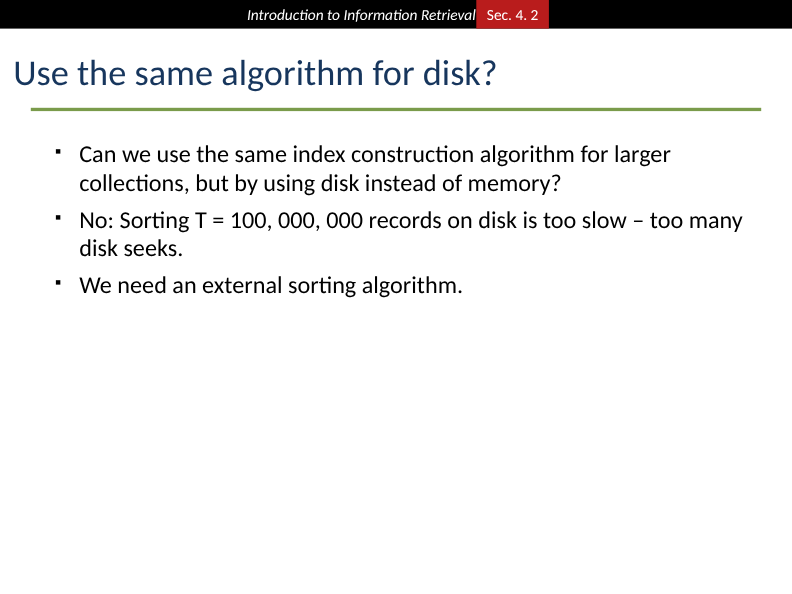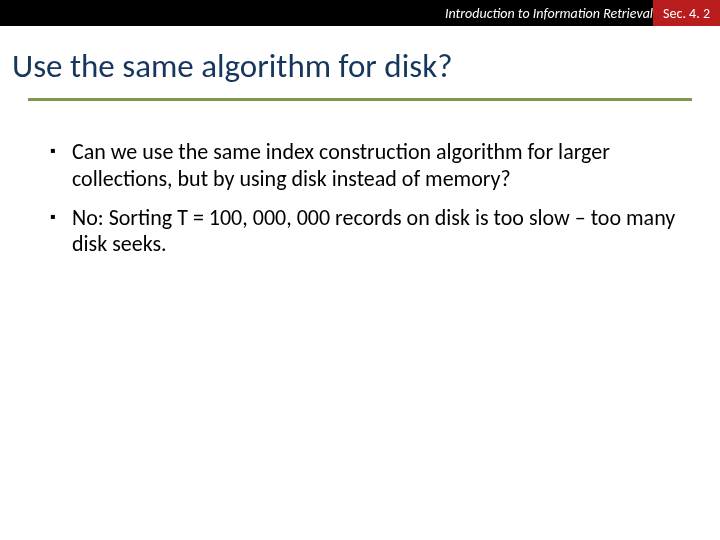--- a/index.html
+++ b/index.html
@@ -1,26 +1,26 @@
 <!DOCTYPE html>
 <html><head>
 <meta charset="utf-8">
 <style>
   * { margin: 0; padding: 0; box-sizing: border-box; }
   html, body { width: 720px; height: 540px; font-family: Calibri, "Segoe UI", Arial, sans-serif; background: #fff; color: #000; }
   .slide { width: 720px; height: 540px; position: relative; }
-  .topbar { width: 100%; height: 26px; background: #000; display: flex; align-items: center; justify-content: flex-end; padding: 0 8px 0 4px; }
+  .topbar { width: 100%; height: 26px; background: #000; display: flex; align-items: center; justify-content: center; padding: 0 8px 0 4px; }
   .topbar-left { font-style: italic; color: #fff; font-size: 14px; }
   .topbar-right { color: #fff; font-size: 14px; background: #b91c1c; height: 100%; display: flex; align-items: center; padding: 0 10px; margin-right: -8px; }
   .title-wrap { padding: 20px 28px 6px 12px; }
   .title { font-size: 33px; font-weight: 400; color: #17365D; }
   .rule { margin: 6px 28px 0 28px; height: 3px; background: #7A9B4B; }
   .body { padding: 26px 40px 0 50px; }
   .body ul { list-style: none; }
-  .body li { position: relative; font-size: 22px; line-height: 1.22; color: #000; margin-bottom: 6px; padding-left: 22px; margin-top: 12px; }
+  .body li { position: relative; font-size: 22px; line-height: 1.22; color: #000; margin-bottom: 6px; padding-left: 22px; }
   .body li::before { content: "\25AA"; position: absolute; left: 0; top: 2px; font-size: 16px; color: #000; }
 </style>
 </head>
 <body>
 
 <div class="slide">
 
   <div class="topbar">
     <span class="topbar-left">Introduction to Information Retrieval</span>
     <span class="topbar-right">Sec. 4. 2</span>
@@ -28,16 +28,17 @@
 
   <div class="title-wrap">
     <h1 class="title">Use the same algorithm for disk?</h1>
   </div>
   <div class="rule"></div>
 
   <div class="body">
     <ul>
       <li>Can we use the same index construction algorithm for larger collections, but by using disk instead of memory?</li>
       <li>No: Sorting T = 100, 000, 000 records on disk is too slow – too many disk seeks.</li>
+      <li>We need an external sorting algorithm.</li>
     </ul>
   </div>
 
 </div>
 
 </body></html>

